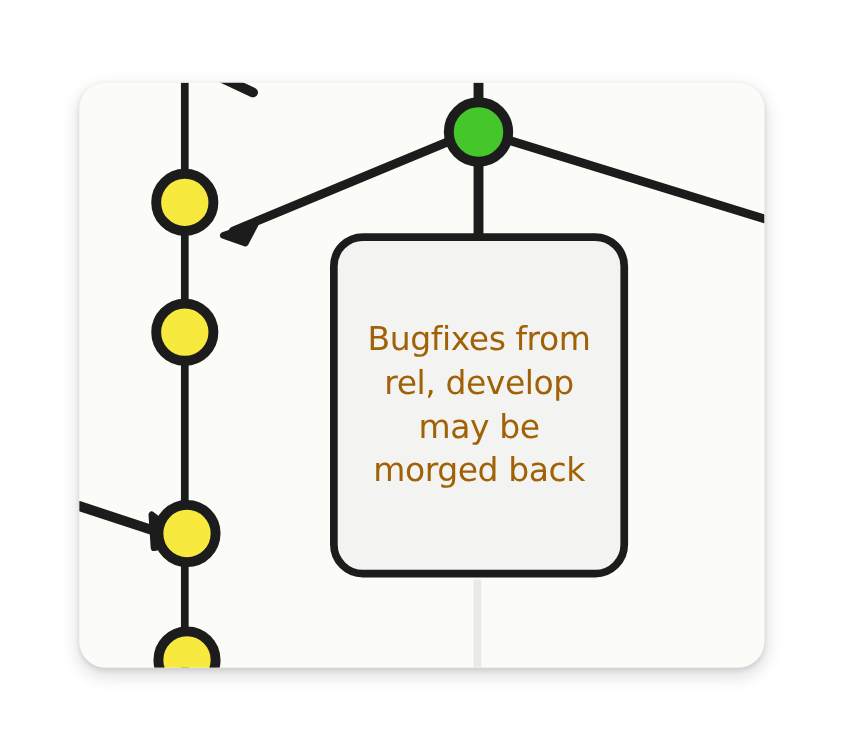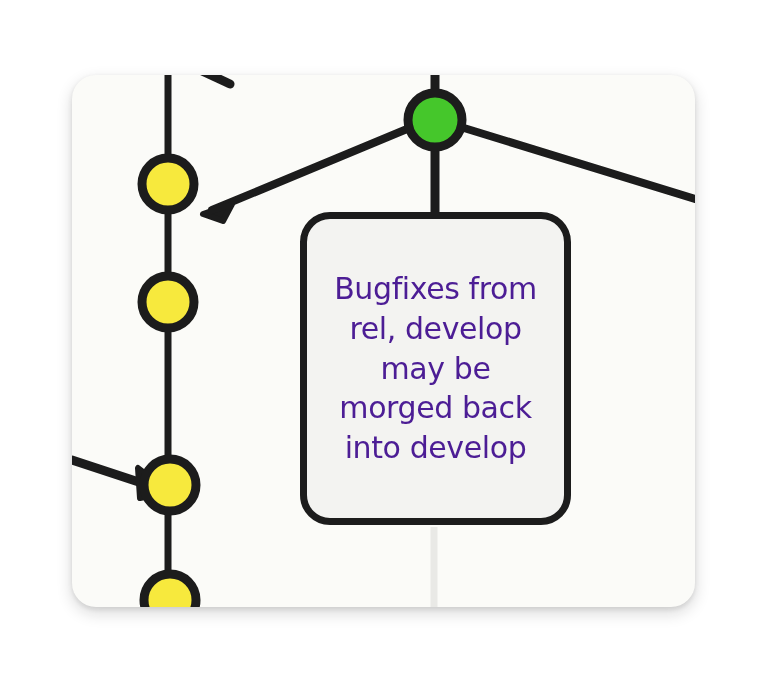--- a/index.html
+++ b/index.html
@@ -53,21 +53,21 @@
     display: flex;
     flex-direction: column;
     align-items: center;
     justify-content: center;
     padding: 6px 10px;
   }
   .tip-line {
     display: block;
     width: 100%;
     text-align: center;
-    color: #4c1d95;
+    color: #a16207;
     font-family: "DejaVu Sans", sans-serif;
     font-size: 30px;
     line-height: 1.33;
     letter-spacing: -0.4px;
     white-space: nowrap;
   }
   .tip-line.bold {
     font-weight: bold;
     letter-spacing: -0.8px;
   }
@@ -112,17 +112,16 @@
       <circle cx="98" cy="525" r="26" fill="#f7e93d" stroke="#1c1c1c" stroke-width="9"></circle>
 
       <circle cx="363" cy="45" r="27" fill="#45c72b" stroke="#1c1c1c" stroke-width="9"></circle>
     </svg>
 
     <div class="tooltip">
       <span class="tip-line">Bugfixes from</span>
       <span class="tip-line">rel, develop</span>
       <span class="tip-line">may be</span>
       <span class="tip-line">morged back</span>
-      <span class="tip-line">into develop</span>
     </div>
 
   </div>
 </div>
 
 </body></html>

